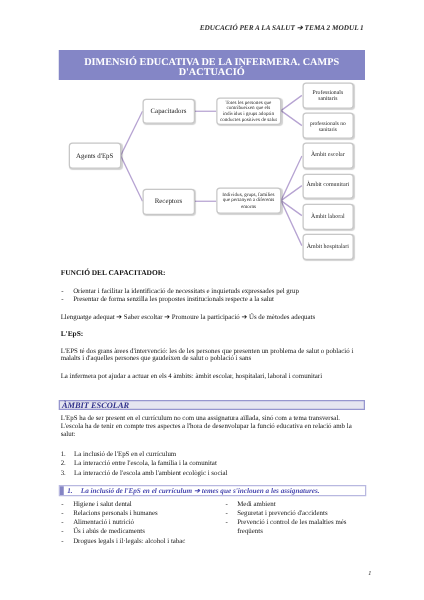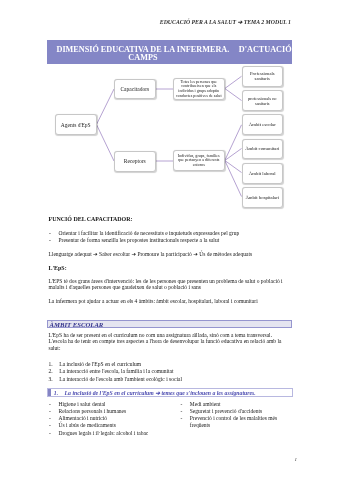--- a/index.html
+++ b/index.html
@@ -8,21 +8,21 @@
   .page{position:relative;width:339px;height:480px;}
 
   
   .hdr{position:absolute;right:48px;top:18.9px;font-style:italic;font-weight:bold;
        font-size:5.8px;letter-spacing:0px;color:#303030;white-space:nowrap;}
 
   
   .titlebar{position:absolute;left:47px;top:40.4px;width:244.6px;height:23.4px;
        background:#8486c6;color:#ffffff;font-weight:bold;font-size:8.2px;
        text-align:center;line-height:8.6px;box-sizing:border-box;
-       display:flex;flex-direction:row;justify-content:flex-start;
+       display:flex;flex-direction:column;align-items:center;justify-content:flex-start;
        letter-spacing:0px;padding-top:5.2px;}
 
   
   .dg{position:absolute;left:0;top:0;width:339px;height:215px;}
   .dg svg{position:absolute;left:0;top:0;width:339px;height:215px;}
   .bx{position:absolute;border:0.6px solid #c7c7c7;border-radius:3px;background:#fff;
       box-sizing:border-box;display:flex;align-items:center;justify-content:center;
       text-align:center;color:#1c1c1c;
       box-shadow:0.7px 0.7px 0.8px rgba(0,0,0,0.18);}
   .bx span{display:block;padding:0 1px;}

